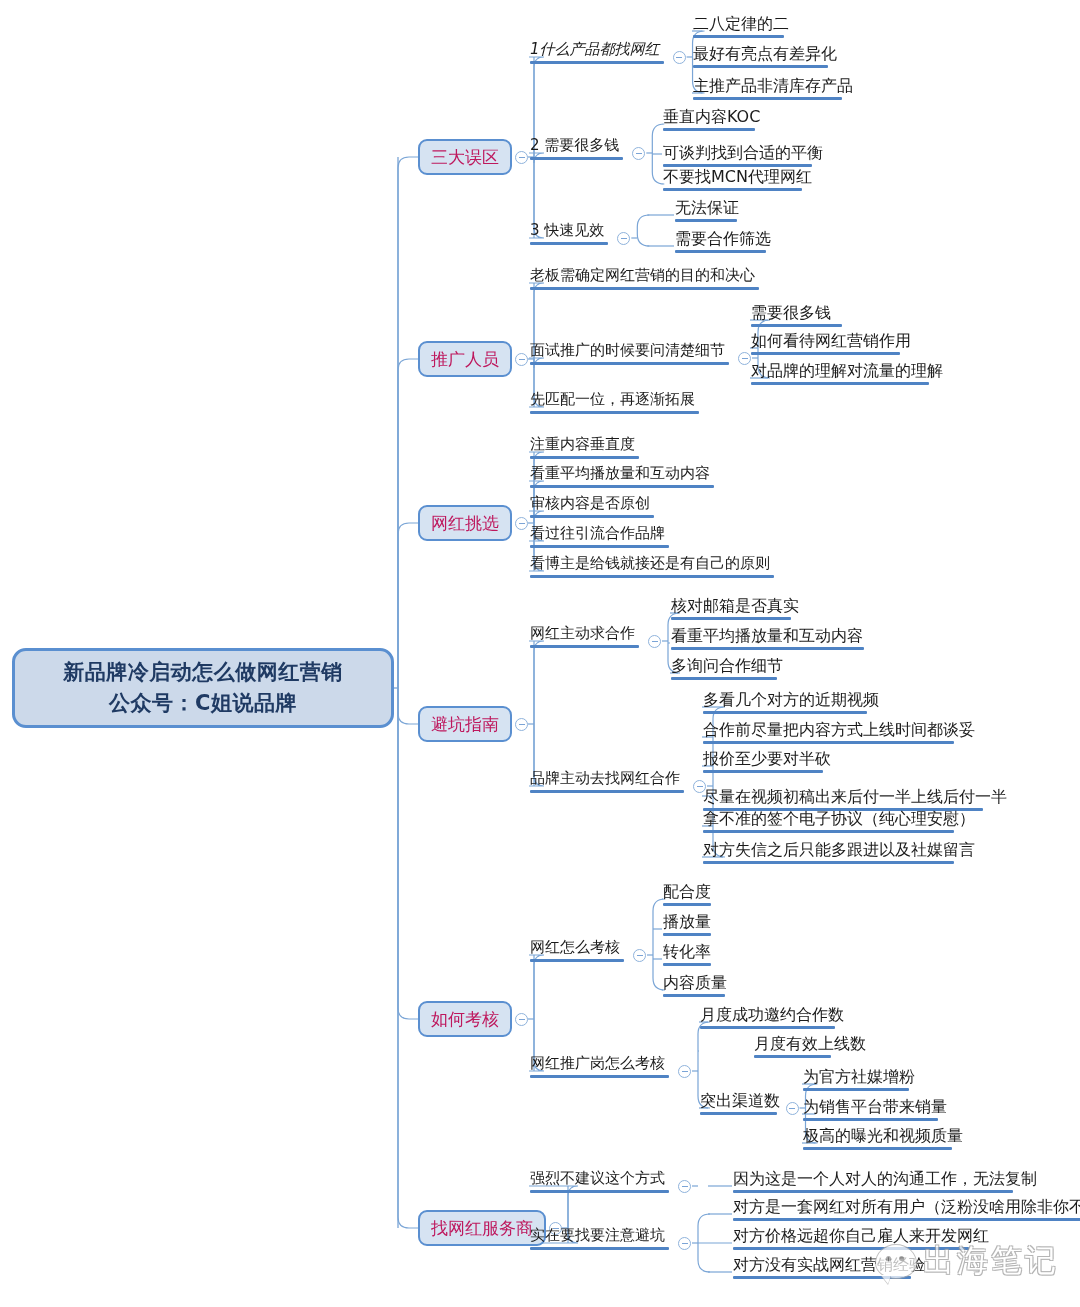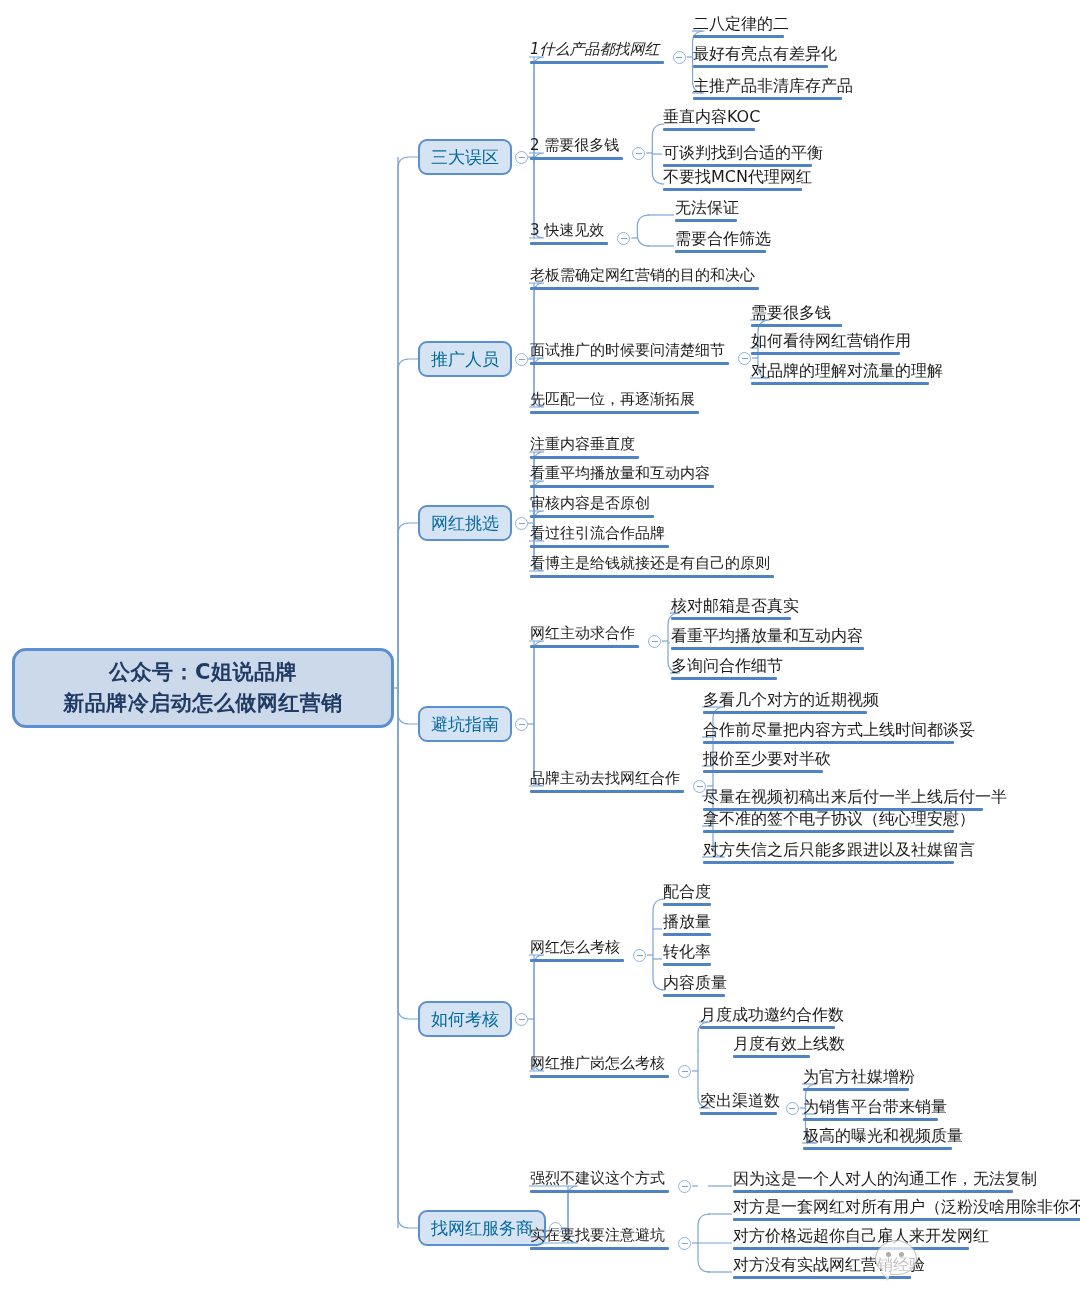--- a/index.html
+++ b/index.html
@@ -46,21 +46,21 @@
   
   .branch-node {
     position: absolute;
     box-sizing: border-box;
     background: #d6e3f2;
     border: 2px solid #5a8fd0;
     border-radius: 9px;
     display: flex;
     align-items: center;
     justify-content: center;
-    color: #0369a1;
+    color: #be185d;
     font-size: 17px;
     white-space: nowrap;
     padding: 0 24px;
     height: 36px;
   }
 
   
   .text-node {
     position: absolute;
     white-space: nowrap;
@@ -243,22 +243,22 @@
       <path d="M568 1228 L568 1233 Q568 1243 578 1243 L529 1243" fill="none" stroke="#7aa5d6" stroke-width="1.2"></path>
       <path d="M692 1243 L698 1243" fill="none" stroke="#7aa5d6" stroke-width="1.2"></path>
       <path d="M710 1214 Q698 1214 698 1226 L698 1260 Q698 1272 710 1272" fill="none" stroke="#7aa5d6" stroke-width="1.2"></path>
       <path d="M708 1214 L732 1214" fill="none" stroke="#7aa5d6" stroke-width="1.2"></path>
       <path d="M698 1243 L732 1243" fill="none" stroke="#7aa5d6" stroke-width="1.2"></path>
       <path d="M708 1272 L732 1272" fill="none" stroke="#7aa5d6" stroke-width="1.2"></path>
     </svg>
 
   <div class="root-node" id="root-node" style="left:12px; top:648px; width:382px; height:80px;">
     <div>
+      <div>新品牌冷启动怎么做网红营销</div>
       <div>公众号：C姐说品牌</div>
-      <div>新品牌冷启动怎么做网红营销</div>
     </div>
   </div>
 
   <div id="nodes-layer">
       <div class="branch-node" style="left: 418px; top: 139px; width: 94px;">
         <span>三大误区</span>
       </div>
       <div class="toggle" style="left: 515px; top: 150.5px;"></div>
       <div class="text-node lvl2" style="left: 527px; top: 41px; width: 139.547px; font-style: italic;"><span>1什么产品都找网红</span><span class="ul"></span></div>
       <div class="toggle" style="left: 672.547px; top: 50.5px;"></div>
@@ -317,21 +317,21 @@
       <div class="toggle" style="left: 515px; top: 1012.5px;"></div>
       <div class="text-node lvl2" style="left: 527px; top: 939px; width: 100px;"><span>网红怎么考核</span><span class="ul"></span></div>
       <div class="toggle" style="left: 633px; top: 948.5px;"></div>
       <div class="text-node lvl3" style="left: 660px; top: 883px; width: 53.5px;"><span>配合度</span><span class="ul"></span></div>
       <div class="text-node lvl3" style="left: 660px; top: 913px; width: 53.5px;"><span>播放量</span><span class="ul"></span></div>
       <div class="text-node lvl3" style="left: 660px; top: 943px; width: 53.5px;"><span>转化率</span><span class="ul"></span></div>
       <div class="text-node lvl3" style="left: 660px; top: 974px; width: 68px;"><span>内容质量</span><span class="ul"></span></div>
       <div class="text-node lvl2" style="left: 527px; top: 1055px; width: 145px;"><span>网红推广岗怎么考核</span><span class="ul"></span></div>
       <div class="toggle" style="left: 678px; top: 1064.5px;"></div>
       <div class="text-node lvl3" style="left: 697px; top: 1006px; width: 140.5px;"><span>月度成功邀约合作数</span><span class="ul"></span></div>
-      <div class="text-node lvl3" style="left: 701px; top: 1035px; width: 111.5px; padding-left: 32px;"><span>月度有效上线数</span><span class="ul"></span></div>
+      <div class="text-node lvl3" style="left: 722px; top: 1035px; width: 111.5px; padding-left: 32px;"><span>月度有效上线数</span><span class="ul"></span></div>
       <div class="text-node lvl3" style="left: 697px; top: 1092px; width: 82.5px;"><span>突出渠道数</span><span class="ul"></span></div>
       <div class="toggle" style="left: 785.5px; top: 1101.5px;"></div>
       <div class="text-node lvl3" style="left: 800px; top: 1068px; width: 111.5px;"><span>为官方社媒增粉</span><span class="ul"></span></div>
       <div class="text-node lvl3" style="left: 800px; top: 1098px; width: 140.5px;"><span>为销售平台带来销量</span><span class="ul"></span></div>
       <div class="text-node lvl3" style="left: 800px; top: 1127px; width: 155px;"><span>极高的曝光和视频质量</span><span class="ul"></span></div>
       <div class="branch-node" style="left: 418px; top: 1210px; width: 128px;">
         <span>找网红服务商</span>
       </div>
       <div class="toggle" style="left: 549px; top: 1221.5px;"></div>
       <div class="text-node lvl2" style="left: 527px; top: 1170px; width: 145px;"><span>强烈不建议这个方式</span><span class="ul"></span></div>
@@ -342,14 +342,15 @@
       <div class="text-node lvl3" style="left: 730px; top: 1198px; width: 372.5px;"><span>对方是一套网红对所有用户（泛粉没啥用除非你不缺钱）</span><span class="ul"></span></div>
       <div class="text-node lvl3" style="left: 730px; top: 1227px; width: 242px;"><span>对方价格远超你自己雇人来开发网红</span><span class="ul"></span></div>
       <div class="text-node lvl3" style="left: 730px; top: 1256px; width: 184px;"><span>对方没有实战网红营销经验</span><span class="ul"></span></div>
     </div>
 
   <div id="watermark" style="left:875px; top:1240px;">
     <div class="wechat-bubble">
       <span class="eye l"></span>
         <span class="eye r"></span>
     </div>
+    <span class="wm-text">出海笔记</span>
   </div>
 </div>
 
 </body></html>

